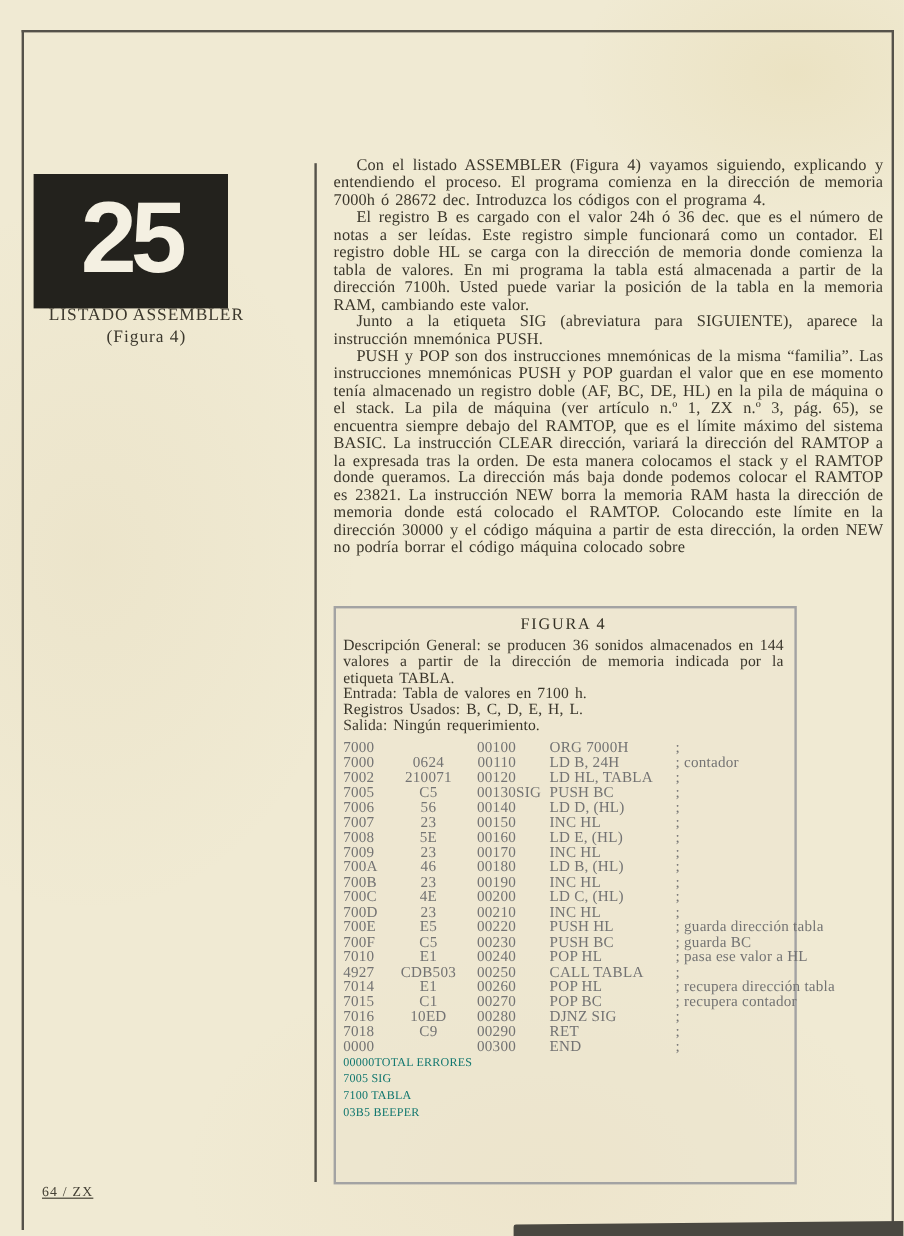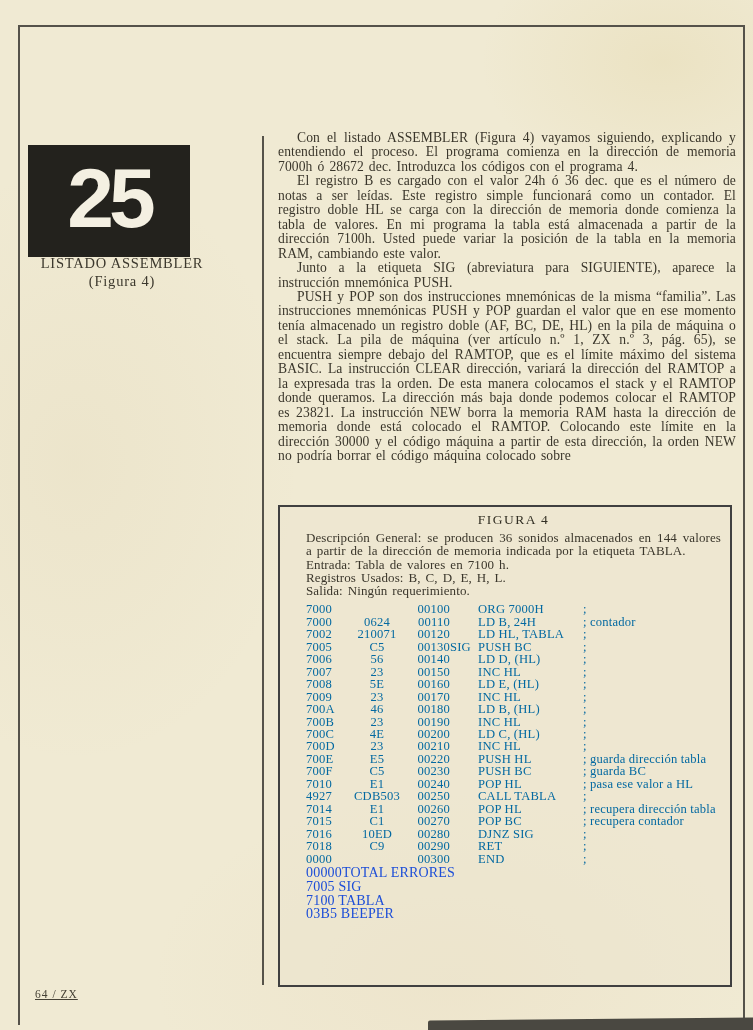--- a/index.html
+++ b/index.html
@@ -38,47 +38,47 @@
   }
   
   .body-col{
     position:absolute;left:278px;top:131px;width:458px;
     font-size:13.6px;line-height:14.45px;text-align:justify;
     letter-spacing:.1px;word-spacing:1.5px;color:#3a362b;
   }
   .body-col p{margin:0;text-indent:19px;}
   
   .figure-box{
-    position:absolute;left:278px;top:505px;width:454px;height:482px;
-    border:2px solid #404040;box-sizing:border-box;
-    padding:5px 9px 4px 26px;background:rgba(236,229,207,.45);
+    position:absolute;left:278px;top:505px;width:386px;height:482px;
+    border:2px solid #a3a3a3;box-sizing:border-box;
+    padding:5px 9px 4px 6px;background:rgba(236,229,207,.45);
   }
   .fig-title{
     text-align:center;font-size:13.5px;letter-spacing:1.5px;
     line-height:16px;margin-bottom:3px;color:#333024;
   }
   .fig-head-line{
     font-size:13px;line-height:13.3px;text-align:justify;
     letter-spacing:.1px;word-spacing:1.6px;color:#3a362b;
   }
   .listing{margin-top:6px;}
   .lrow{
     display:grid;
     grid-template-columns:46px 50px 48px 28px 105px auto;
-    font-size:12.6px;line-height:12.45px;color:#0369a1;
+    font-size:12.6px;line-height:12.45px;color:#737373;
     letter-spacing:.2px;white-space:nowrap;
   }
   .c-addr{text-align:left;}
   .c-hex{text-align:center;}
   .c-line{text-align:right;}
   .c-label{text-align:left;}
   .c-instr{text-align:left;}
   .c-comment{text-align:left;}
   .symbols{margin-top:1px;}
-  .sym{font-size:14px;line-height:13.8px;letter-spacing:.2px;color:#1d4ed8;}
+  .sym{font-size:10px;line-height:13.8px;letter-spacing:.2px;color:#0f766e;}
   
   .footer{
     position:absolute;left:35px;top:988px;font-size:11.5px;
     letter-spacing:1px;color:#454135;text-decoration:underline;
   }
   
   .scan-edge{
     position:absolute;left:428px;bottom:-4px;width:325px;height:15px;
     background:#4a4841;transform:skewY(-.5deg);border-radius:2px 0 0 0;
   }

